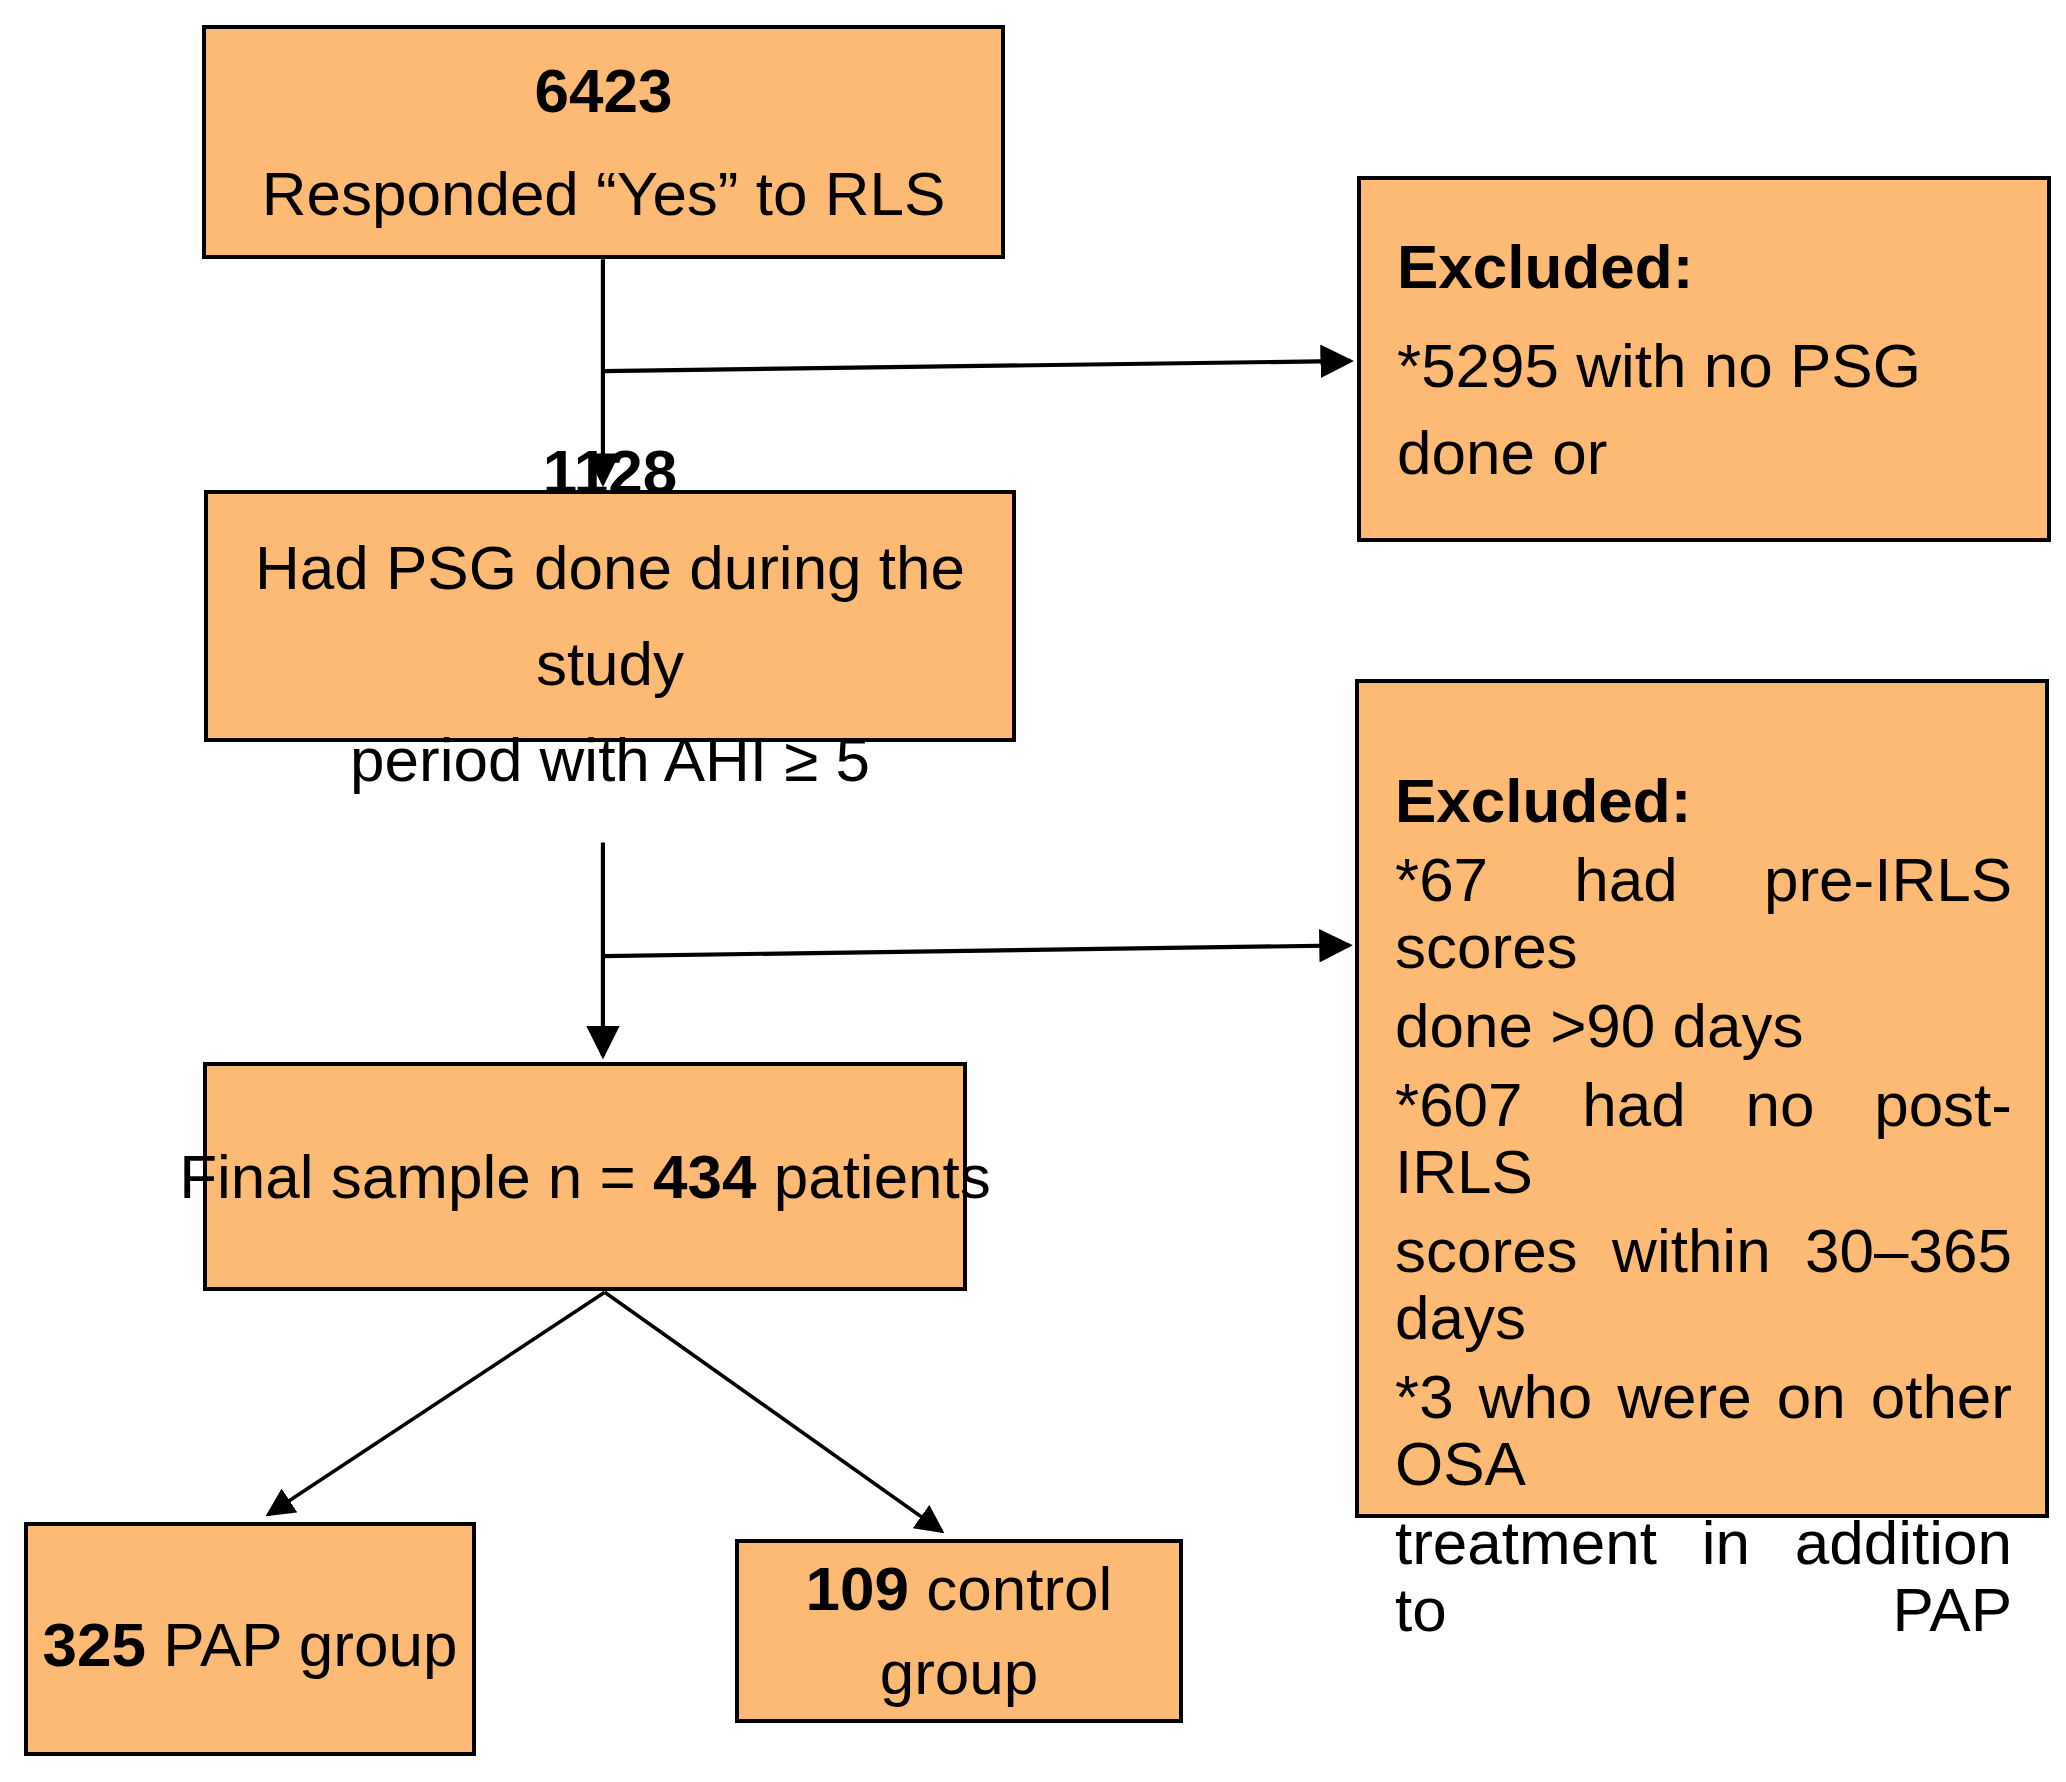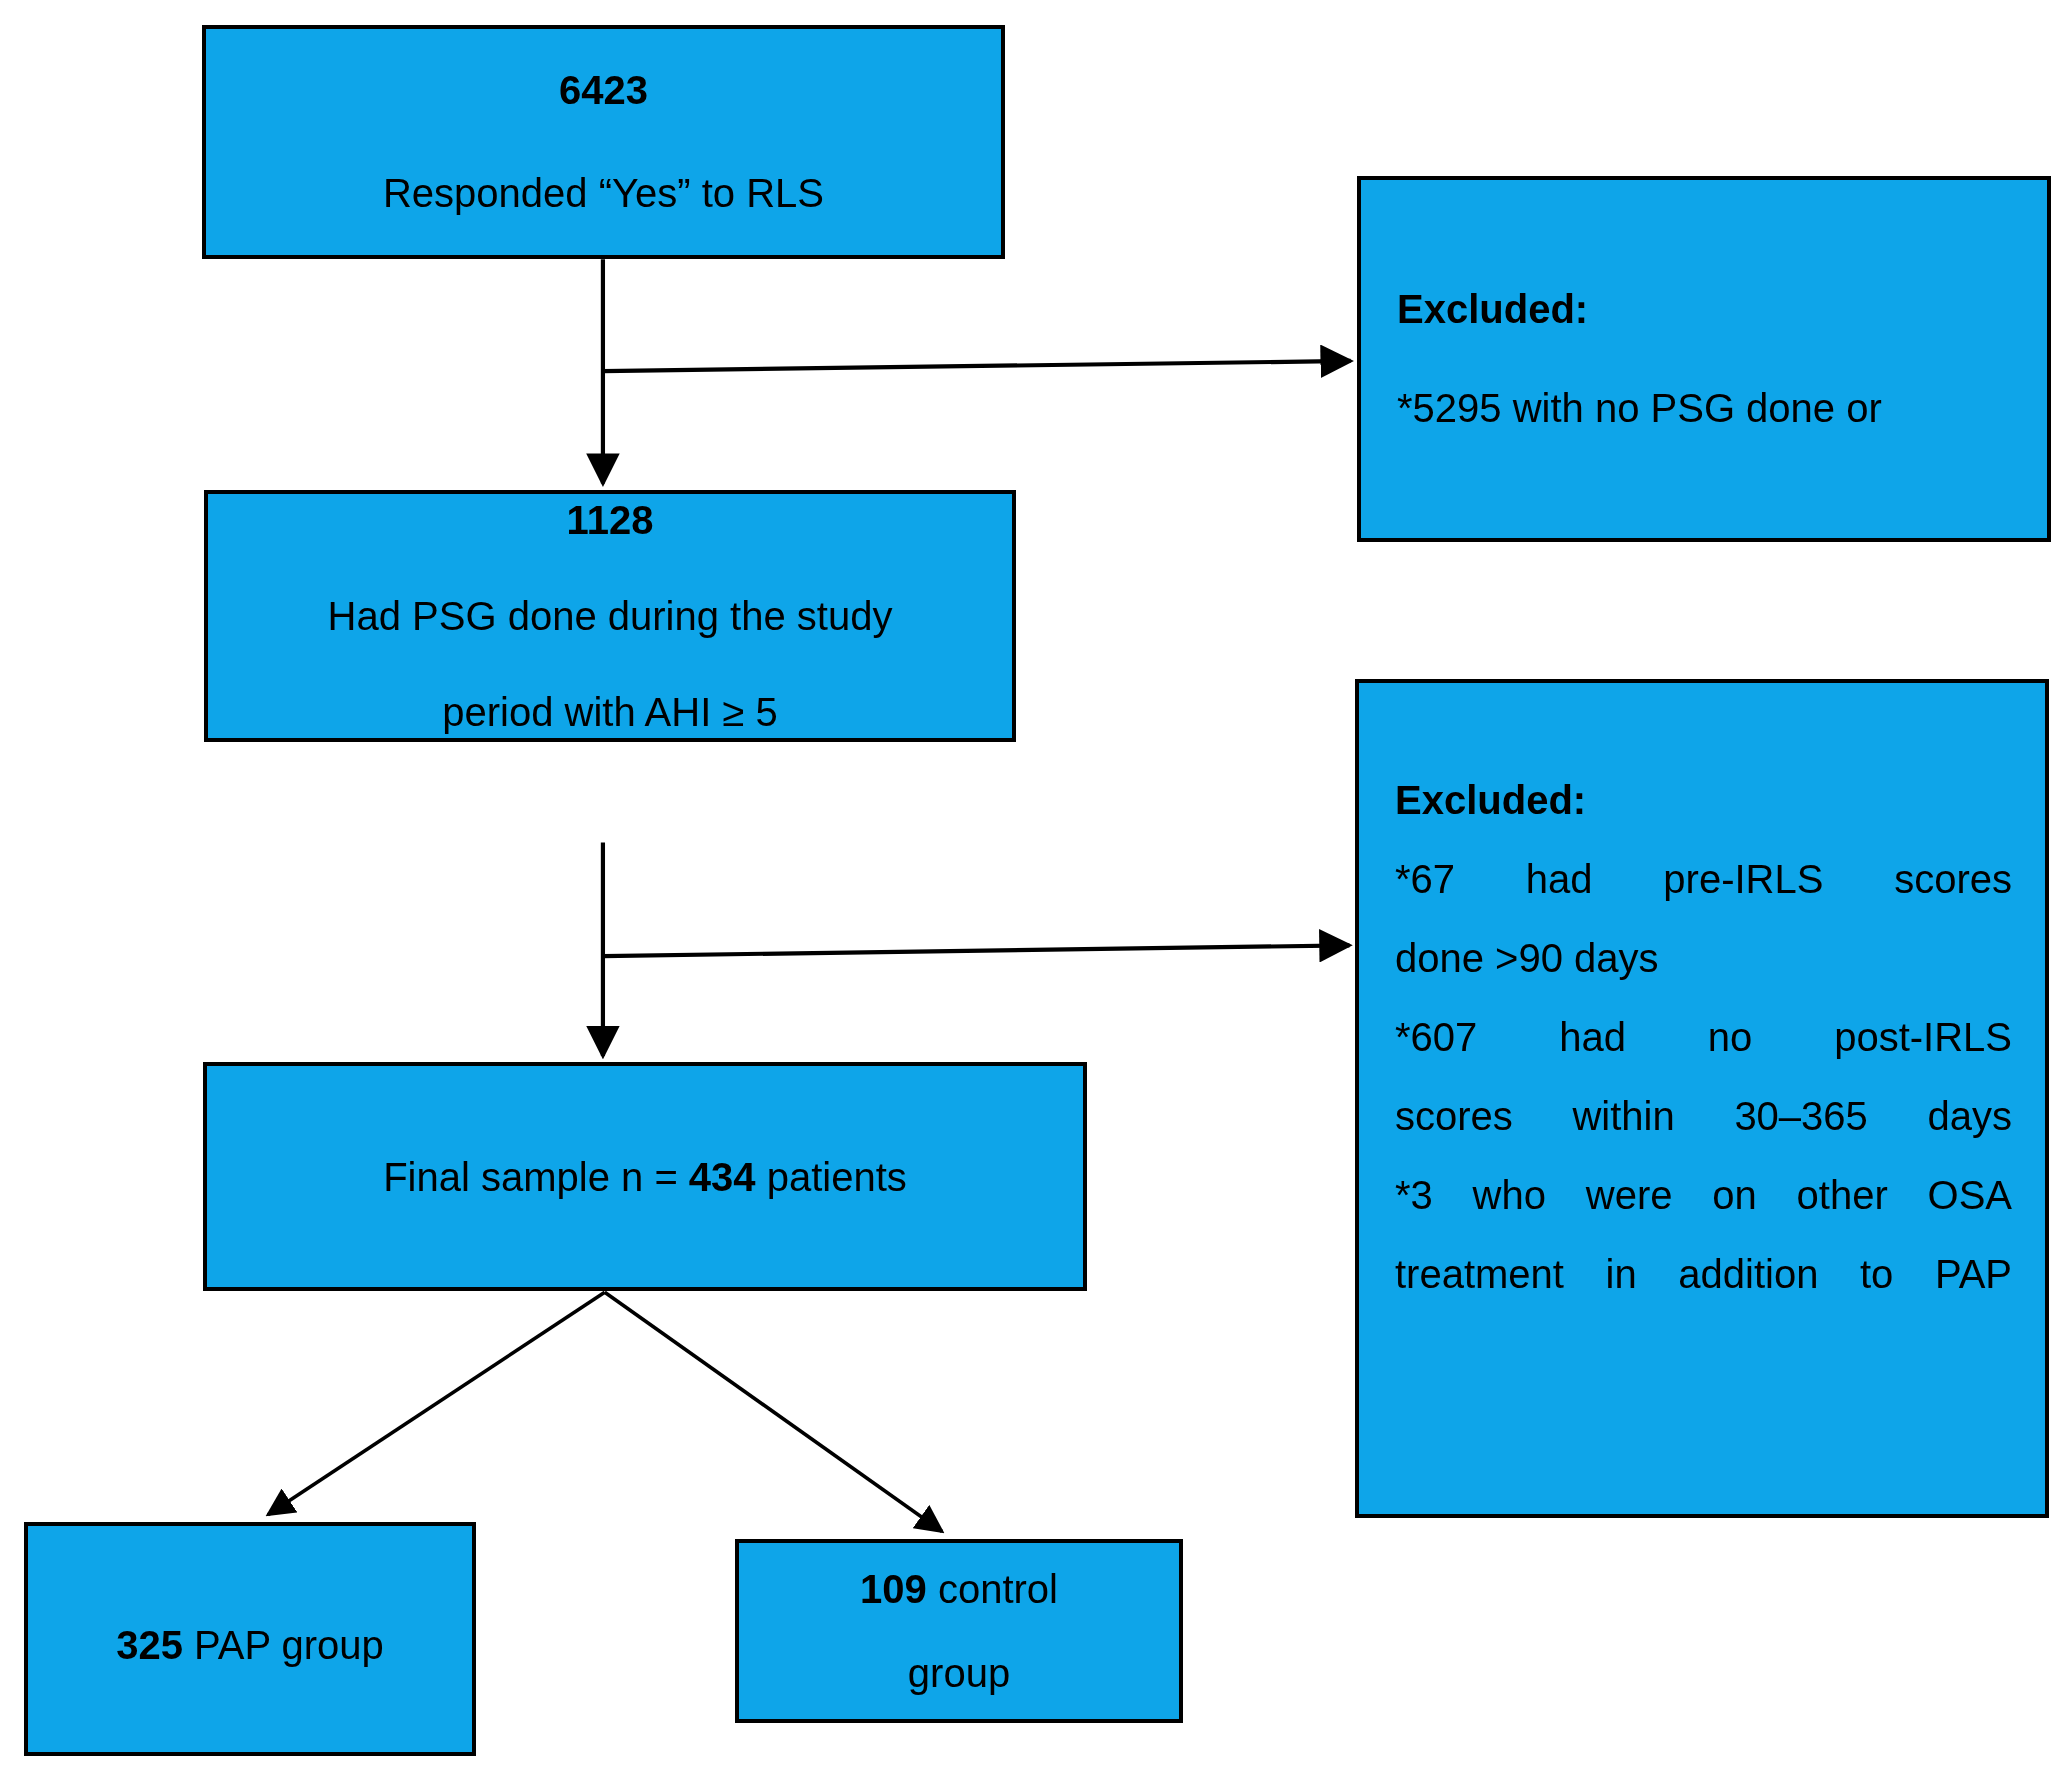--- a/index.html
+++ b/index.html
@@ -9,34 +9,34 @@
     background:#ffffff;
     font-family:"Liberation Sans", sans-serif;
     color:#000000;
     overflow:hidden;
   }
   .arrow-layer{position:absolute;left:0;top:0;width:2066px;height:1783px;}
   .box{
     position:absolute;
     box-sizing:border-box;
     border:4.8px solid #000000;
-    background:#0ea5e9;
+    background:#fdba74;
     display:flex;
     flex-direction:column;
     align-items:center;
     justify-content:center;
     text-align:center;
-    font-size:40px;
+    font-size:62px;
     line-height:96px;
   }
   .bold{font-weight:bold;}
   
   .box-responded{left:202px;top:25px;width:803px;height:234px;line-height:103px;}
   .box-psg{left:204px;top:490px;width:812px;height:252px;line-height:96px;}
-  .box-final{left:203px;top:1062px;width:884px;height:229px;}
+  .box-final{left:203px;top:1062px;width:764px;height:229px;}
   .box-pap{left:24px;top:1522px;width:452px;height:234px;padding-top:12px;}
   .box-control{left:735px;top:1539px;width:448px;height:184px;line-height:84px;}
   
   .excl{
     align-items:stretch;
     text-align:left;
     padding:0 33px 0 36px;
     gap:12px;
   }
   .box-excl1{left:1357px;top:176px;width:694px;height:366px;}

